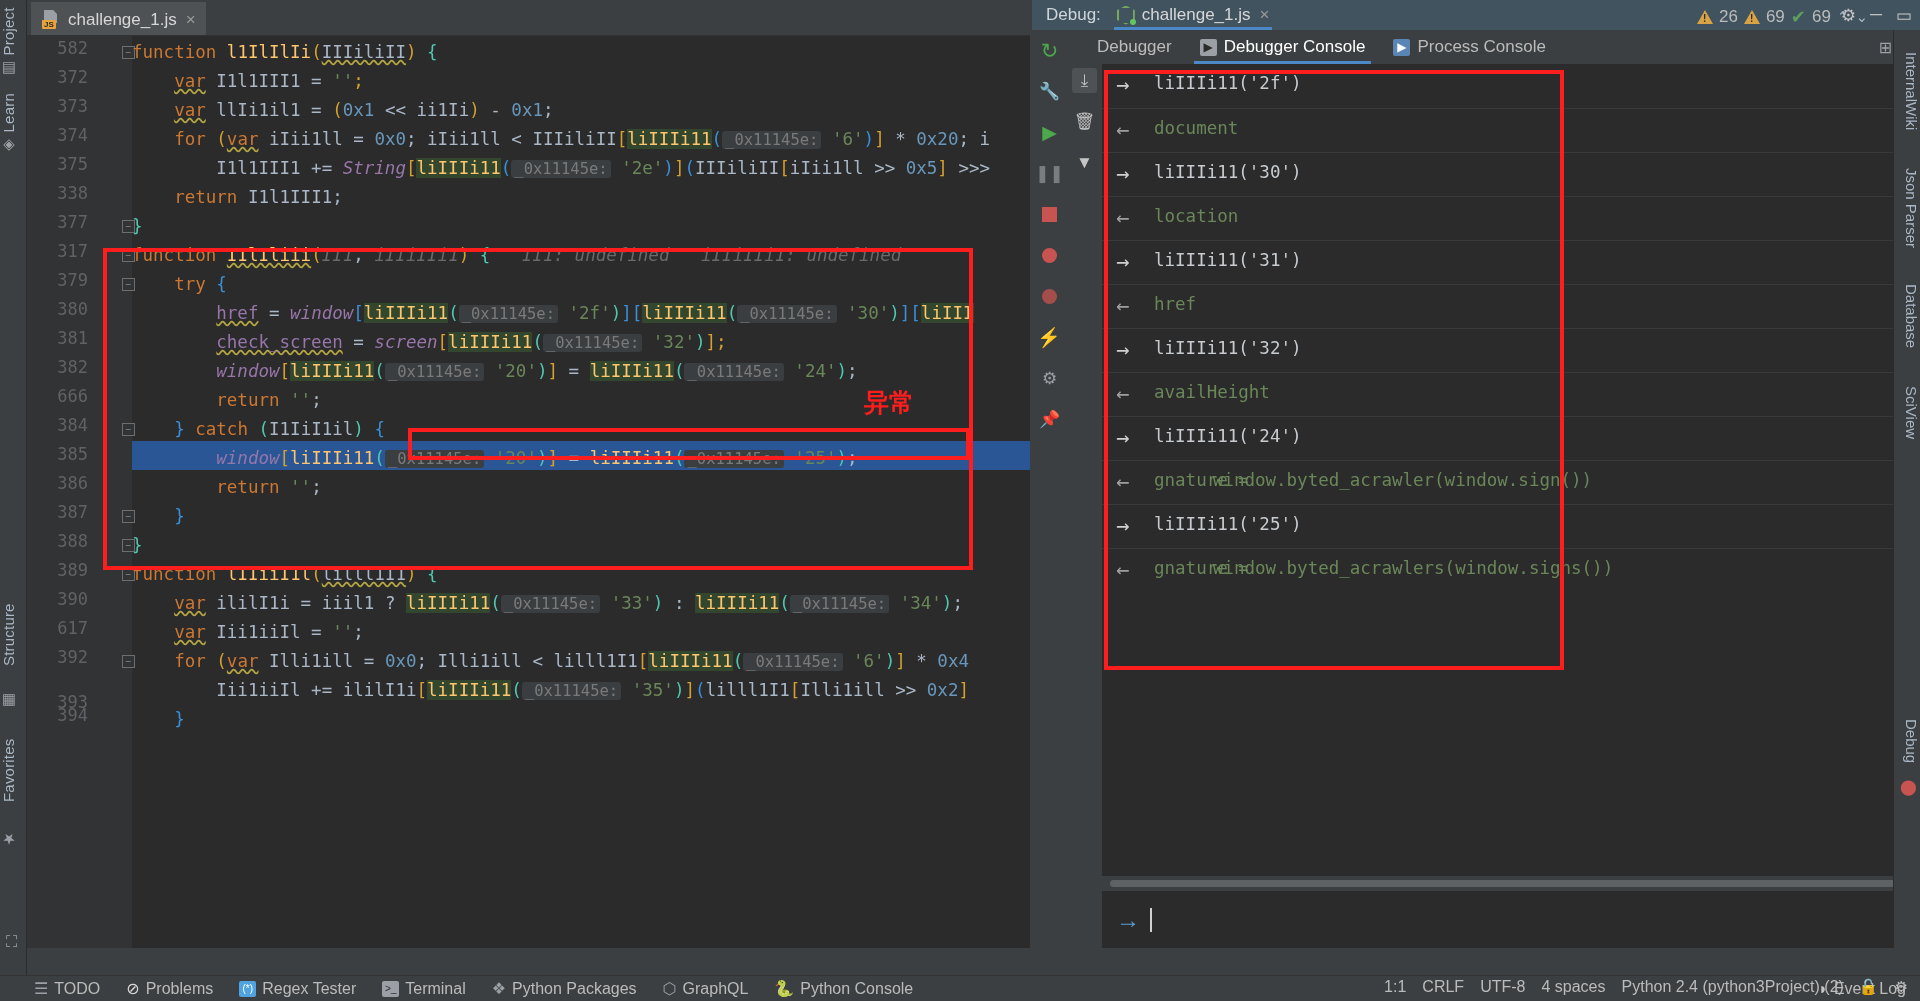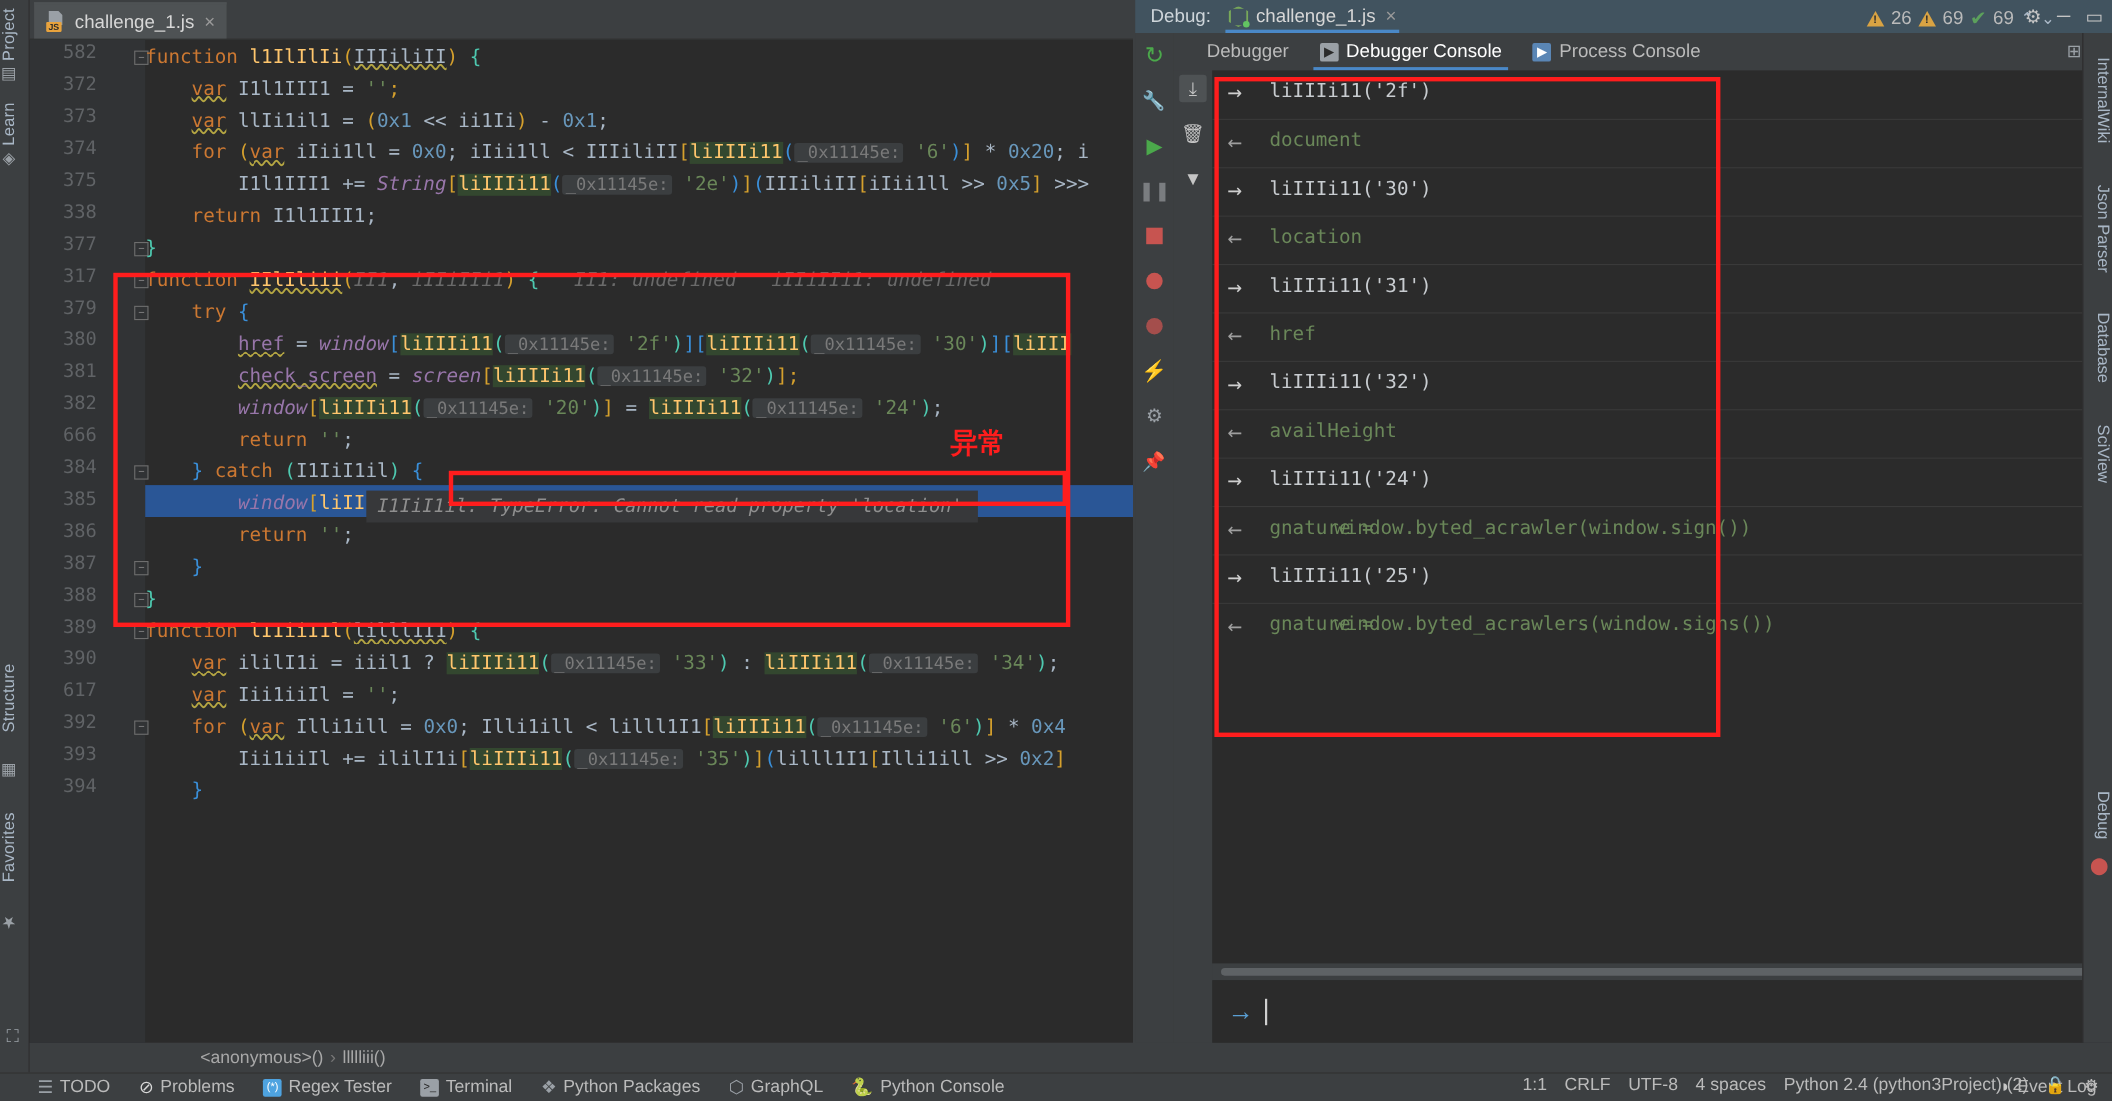--- a/index.html
+++ b/index.html
@@ -286,31 +286,28 @@
         <div class="ln" style="top: 466px;">387</div>
         <div class="fold" style="top: 474px;">−</div>
         <div class="ln" style="top: 495px;">388</div>
         <div class="fold" style="top: 503px;">−</div>
         <div class="ln" style="top: 524px;">389</div>
         <div class="fold" style="top: 532px;">−</div>
         <div class="ln" style="top: 553px;">390</div>
         <div class="ln" style="top: 582px;">617</div>
         <div class="ln" style="top: 611px;">392</div>
         <div class="fold" style="top: 619px;">−</div>
-        <div class="ln" style="top: 640px;">393</div>
+        <div class="ln" style="top: 656px;">393</div>
         <div class="ln" style="top: 669px;">394</div>
       </div>
     <div class="code" id="codearea"><div class="row" style="top: 2px;"><span class="kw">function</span> <span class="fn">l1IlIlIi</span><span class="brk1">(</span><span class="wavy">IIIiliII</span><span class="brk1">)</span> <span class="brk3">{</span></div><div class="row" style="top: 31px;">    <span class="kw wavy">var</span> I1l1III1 = <span class="str">''</span><span class="brk1">;</span></div><div class="row" style="top: 60px;">    <span class="kw wavy">var</span> llIi1il1 = <span class="brk1">(</span><span class="num">0x1</span> &lt;&lt; ii1Ii<span class="brk1">)</span> - <span class="num">0x1</span>;</div><div class="row" style="top: 89px;">    <span class="kw">for</span> <span class="brk1">(</span><span class="kw wavy">var</span> iIii1ll = <span class="num">0x0</span>; iIii1ll &lt; IIIiliII<span class="brk1">[</span><span class="hl"><span class="fn">liIIIi11</span></span><span class="brk2">(</span><span class="inlay">_0x11145e:</span> <span class="str">'6'</span><span class="brk2">)</span><span class="brk1">]</span> * <span class="num">0x20</span>; i</div><div class="row" style="top: 118px;">        I1l1III1 += <span class="italic-pur">String</span><span class="brk1">[</span><span class="hl"><span class="fn">liIIIi11</span></span><span class="brk2">(</span><span class="inlay">_0x11145e:</span> <span class="str">'2e'</span><span class="brk2">)</span><span class="brk1">]</span><span class="brk2">(</span>IIIiliII<span class="brk1">[</span>iIii1ll &gt;&gt; <span class="num">0x5</span><span class="brk1">]</span> &gt;&gt;&gt;</div><div class="row" style="top: 147px;">    <span class="kw">return</span> I1l1III1;</div><div class="row" style="top: 176px;"><span class="brk3">}</span></div><div class="row" style="top: 205px;"><span class="kw">function</span> <span class="fn wavy">IIlIliii</span><span class="brk1">(</span><span class="hint">II1</span>, <span class="hint">iIIiIIi1</span><span class="brk1">)</span> <span class="brk3">{</span>   <span class="hint">II1: undefined   iIIiIIi1: undefined</span></div><div class="row" style="top: 234px;">    <span class="kw">try</span> <span class="brk2">{</span></div><div class="row" style="top: 263px;">        <span class="fld wavy">href</span> = <span class="italic-pur">window</span><span class="brk2">[</span><span class="hl"><span class="fn">liIIIi11</span></span><span class="brk3">(</span><span class="inlay">_0x11145e:</span> <span class="str">'2f'</span><span class="brk3">)</span><span class="brk2">]</span><span class="brk2">[</span><span class="hl"><span class="fn">liIIIi11</span></span><span class="brk3">(</span><span class="inlay">_0x11145e:</span> <span class="str">'30'</span><span class="brk3">)</span><span class="brk2">]</span><span class="brk2">[</span><span class="hl"><span class="fn">liIII</span></span></div><div class="row" style="top: 292px;">        <span class="fld wavy">check_screen</span> = <span class="italic-pur">screen</span><span class="brk1">[</span><span class="hl"><span class="fn">liIIIi11</span></span><span class="brk3">(</span><span class="inlay">_0x11145e:</span> <span class="str">'32'</span><span class="brk3">)</span><span class="brk1">]</span><span class="brk1">;</span></div><div class="row" style="top: 321px;">        <span class="italic-pur">window</span><span class="brk1">[</span><span class="hl"><span class="fn">liIIIi11</span></span><span class="brk3">(</span><span class="inlay">_0x11145e:</span> <span class="str">'20'</span><span class="brk3">)</span><span class="brk1">]</span> = <span class="hl"><span class="fn">liIIIi11</span></span><span class="brk3">(</span><span class="inlay">_0x11145e:</span> <span class="str">'24'</span><span class="brk3">)</span>;</div><div class="row" style="top: 350px;">        <span class="kw">return</span> <span class="str">''</span>;</div><div class="row" style="top: 379px;">    <span class="brk2">}</span> <span class="kw">catch</span> <span class="brk3">(</span>I1IiI1il<span class="brk3">)</span> <span class="brk2">{</span></div><div class="row" style="top: 437px;">        <span class="kw">return</span> <span class="str">''</span>;</div><div class="row" style="top: 466px;">    <span class="brk2">}</span></div><div class="row" style="top: 495px;"><span class="brk3">}</span></div><div class="row" style="top: 524px;"><span class="kw">function</span> <span class="fn">lIIiiI1l</span><span class="brk1">(</span><span class="wavy">lilll1I1</span><span class="brk1">)</span> <span class="brk3">{</span></div><div class="row" style="top: 553px;">    <span class="kw wavy">var</span> ililI1i = iiil1 ? <span class="hl"><span class="fn">liIIIi11</span></span><span class="brk3">(</span><span class="inlay">_0x11145e:</span> <span class="str">'33'</span><span class="brk3">)</span> : <span class="hl"><span class="fn">liIIIi11</span></span><span class="brk3">(</span><span class="inlay">_0x11145e:</span> <span class="str">'34'</span><span class="brk3">)</span>;</div><div class="row" style="top: 582px;">    <span class="kw wavy">var</span> Iii1iiIl = <span class="str">''</span>;</div><div class="row" style="top: 611px;">    <span class="kw">for</span> <span class="brk1">(</span><span class="kw wavy">var</span> Illi1ill = <span class="num">0x0</span>; Illi1ill &lt; lilll1I1<span class="brk1">[</span><span class="hl"><span class="fn">liIIIi11</span></span><span class="brk3">(</span><span class="inlay">_0x11145e:</span> <span class="str">'6'</span><span class="brk3">)</span><span class="brk1">]</span> * <span class="num">0x4</span></div><div class="row" style="top: 640px;">        Iii1iiIl += ililI1i<span class="brk1">[</span><span class="hl"><span class="fn">liIIIi11</span></span><span class="brk3">(</span><span class="inlay">_0x11145e:</span> <span class="str">'35'</span><span class="brk3">)</span><span class="brk1">]</span><span class="brk2">(</span>lilll1I1<span class="brk1">[</span>Illi1ill &gt;&gt; <span class="num">0x2</span><span class="brk1">]</span></div><div class="row" style="top: 669px;">    <span class="brk2">}</span></div></div>
 
     <div class="exec-bar" style="top:405px;"></div>
     <div class="code" id="codeoverlay" style="z-index:3;background:transparent;"><div class="row" style="top: 408px;">        <span class="italic-pur">window</span><span class="brk1">[</span><span class="fn">liIIIi11</span><span class="brk3">(</span><span class="inlay">_0x11145e:</span> <span class="str">'20'</span><span class="brk3">)</span><span class="brk1">]</span> = <span class="fn">liIIIi11</span><span class="brk3">(</span><span class="inlay">_0x11145e:</span> <span class="str">'25'</span><span class="brk3">)</span>;</div></div>
 
-    <div style="position:absolute;left:306px;top:410px;z-index:5;height:29px;line-height:29px;
-                background:#37383a;color:#8f8f8f;font-style:italic;font-size:17px;padding:0 10px;
-                font-family:'DejaVu Sans Mono',monospace;white-space:nowrap;overflow:hidden;width:556px;">I1IiI1il: TypeError: Cannot read property 'location'</div>
   </div>
 
   <div class="inspect">
     <span class="tri-warn"></span>
     <span>26</span>
     <span class="tri-warn"></span>
     <span>69</span>
     <span class="chk">✔</span>
     <span>69</span>
     <span class="chev">⌃</span>
@@ -730,25 +727,20 @@
       <div class="mm-l" style="left: 1px; top: 886px; width: 10px; background: rgb(138, 147, 160); opacity: 0.8;"></div>
       <div class="mm-l" style="left: 12px; top: 886px; width: 3px; background: rgb(138, 147, 160); opacity: 0.8;"></div>
       <div class="mm-l" style="left: 3px; top: 890px; width: 4px; background: rgb(138, 147, 160); opacity: 0.8;"></div>
       <div class="mm-l" style="left: 3px; top: 894px; width: 9px; background: rgb(138, 147, 160); opacity: 0.8;"></div>
       <div class="mm-l" style="left: 4px; top: 898px; width: 3px; background: rgb(138, 147, 160); opacity: 0.8;"></div>
       <div class="mm-l" style="left: 4px; top: 902px; width: 5px; background: rgb(181, 120, 63); opacity: 0.8;"></div>
       <div class="mm-l" style="left: 10px; top: 902px; width: 9px; background: rgb(138, 147, 160); opacity: 0.8;"></div>
       <div style="position: absolute; left: 0px; top: 540px; width: 22px; height: 130px; background: rgba(255, 255, 255, 0.08);"></div>
     </div>
 
-  <div class="breadcrumb">
-    <span>&lt;anonymous&gt;()</span>
-    <span class="bc-sep">›</span>
-    <span>llllliii()</span>
-  </div>
 
   <div class="redbox" style="left:103px;top:248px;width:870px;height:322px;"></div>
   <div class="redbox" style="left:408px;top:428px;width:562px;height:32px;"></div>
   <div class="red-label" style="left:864px;top:386px;">异常</div>
 
   <div class="debug-header">
     <span class="dh-title">Debug:</span>
     <span class="dbg-tab">
       <span class="js-hex">
           <span class="hx"></span>

